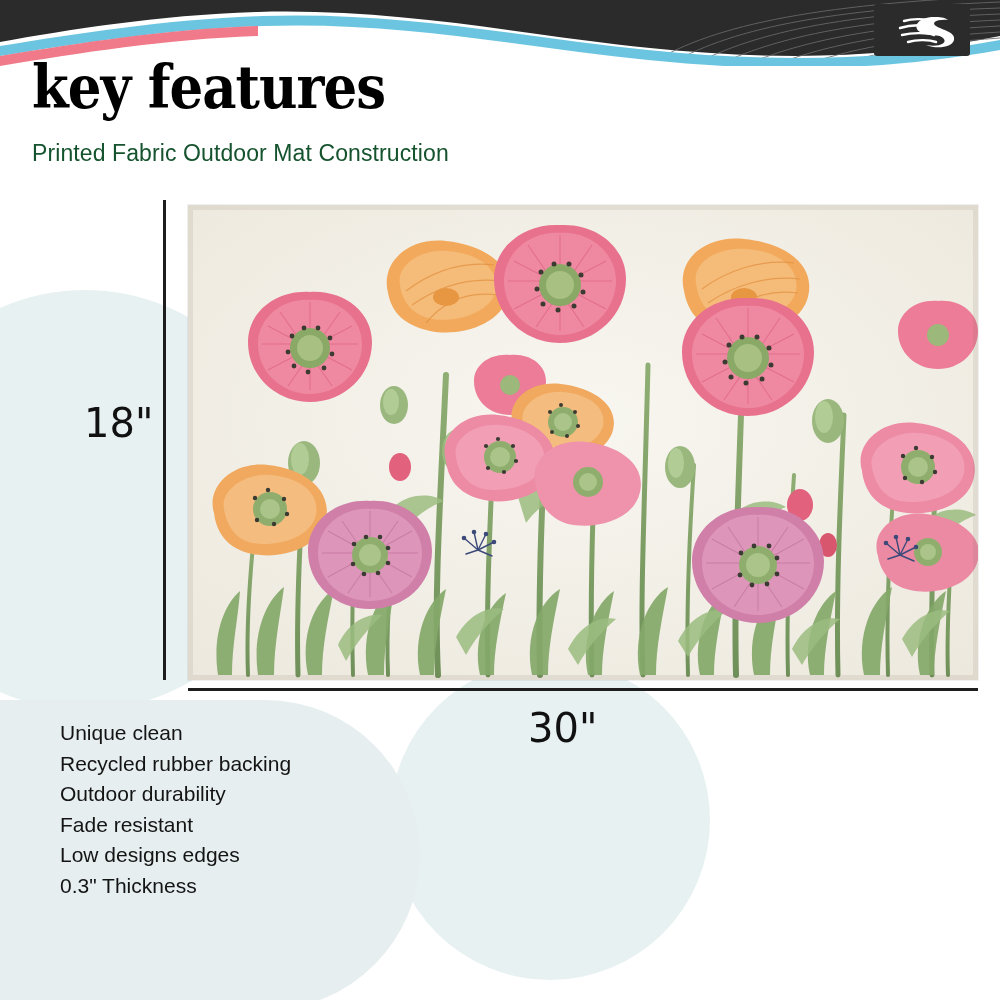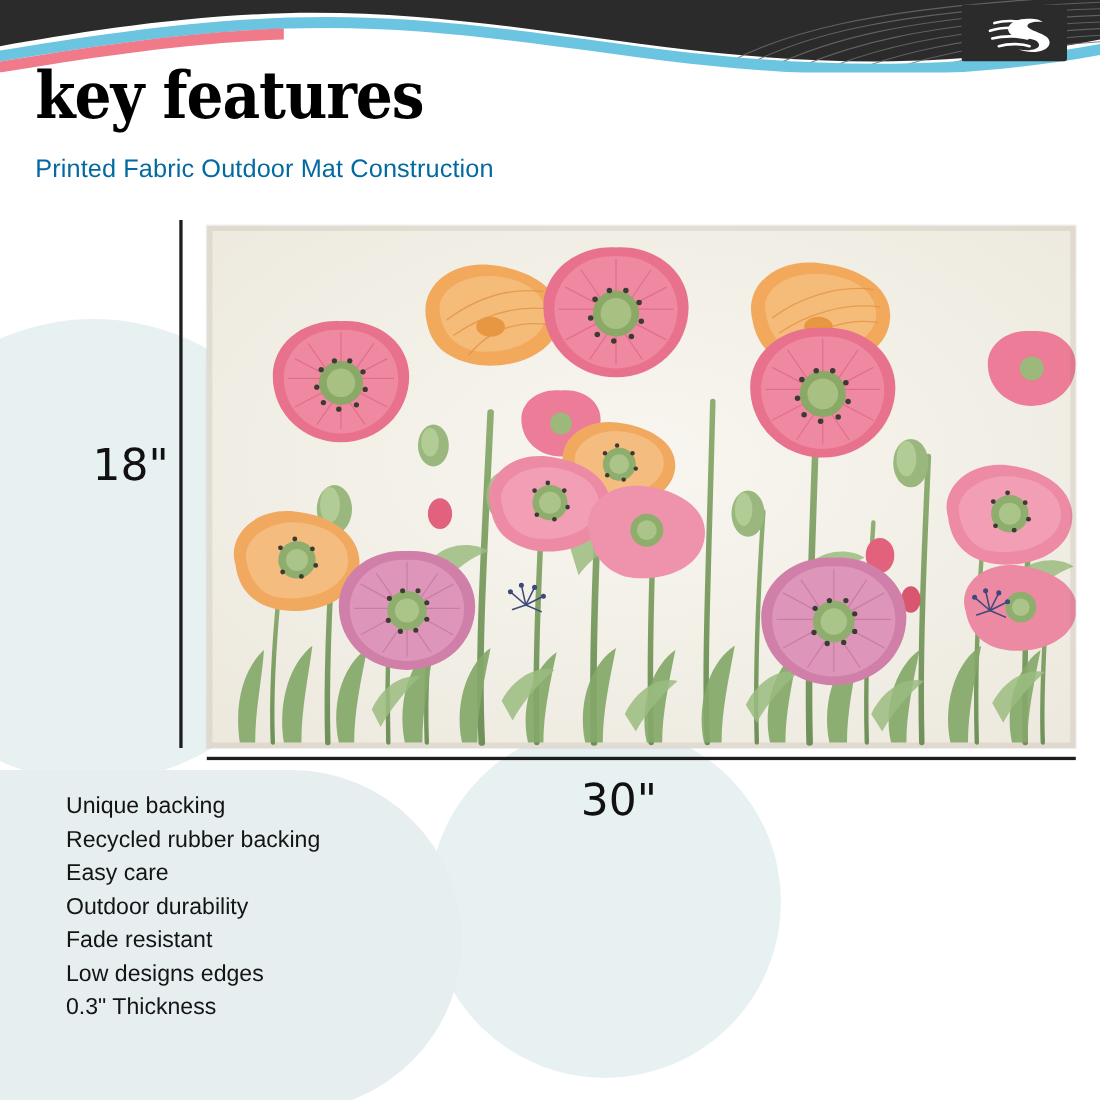--- a/index.html
+++ b/index.html
@@ -45,21 +45,21 @@
     letter-spacing: -1px;
     color: #000000;
     transform: scaleY(1.12);
     transform-origin: left top;
   }
   .subtitle {
     position: absolute;
     top: 140px;
     left: 32px;
     font-size: 23px;
-    color: #0369a1;
+    color: #14532d;
     letter-spacing: 0.1px;
   }
 
   
   .circle {
     position: absolute;
     border-radius: 50%;
     background: #e8f1f2;
     z-index: 0;
   }
@@ -544,21 +544,20 @@
         <circle cx="16" cy="-8" r="1.6" fill="#3c4a7a"></circle>
       </g>
     </g>
 
     <rect x="0" y="0" width="790" height="475" fill="none" stroke="rgba(120,110,90,0.12)" stroke-width="10"></rect>
   </svg>
 </div>
 
 <div class="features">
   <ul>
-    <li>Unique backing</li>
+    <li>Unique clean</li>
     <li>Recycled rubber backing</li>
-    <li>Easy care</li>
     <li>Outdoor durability</li>
     <li>Fade resistant</li>
     <li>Low designs edges</li>
     <li>0.3" Thickness</li>
   </ul>
 </div>
 
 </body></html>

